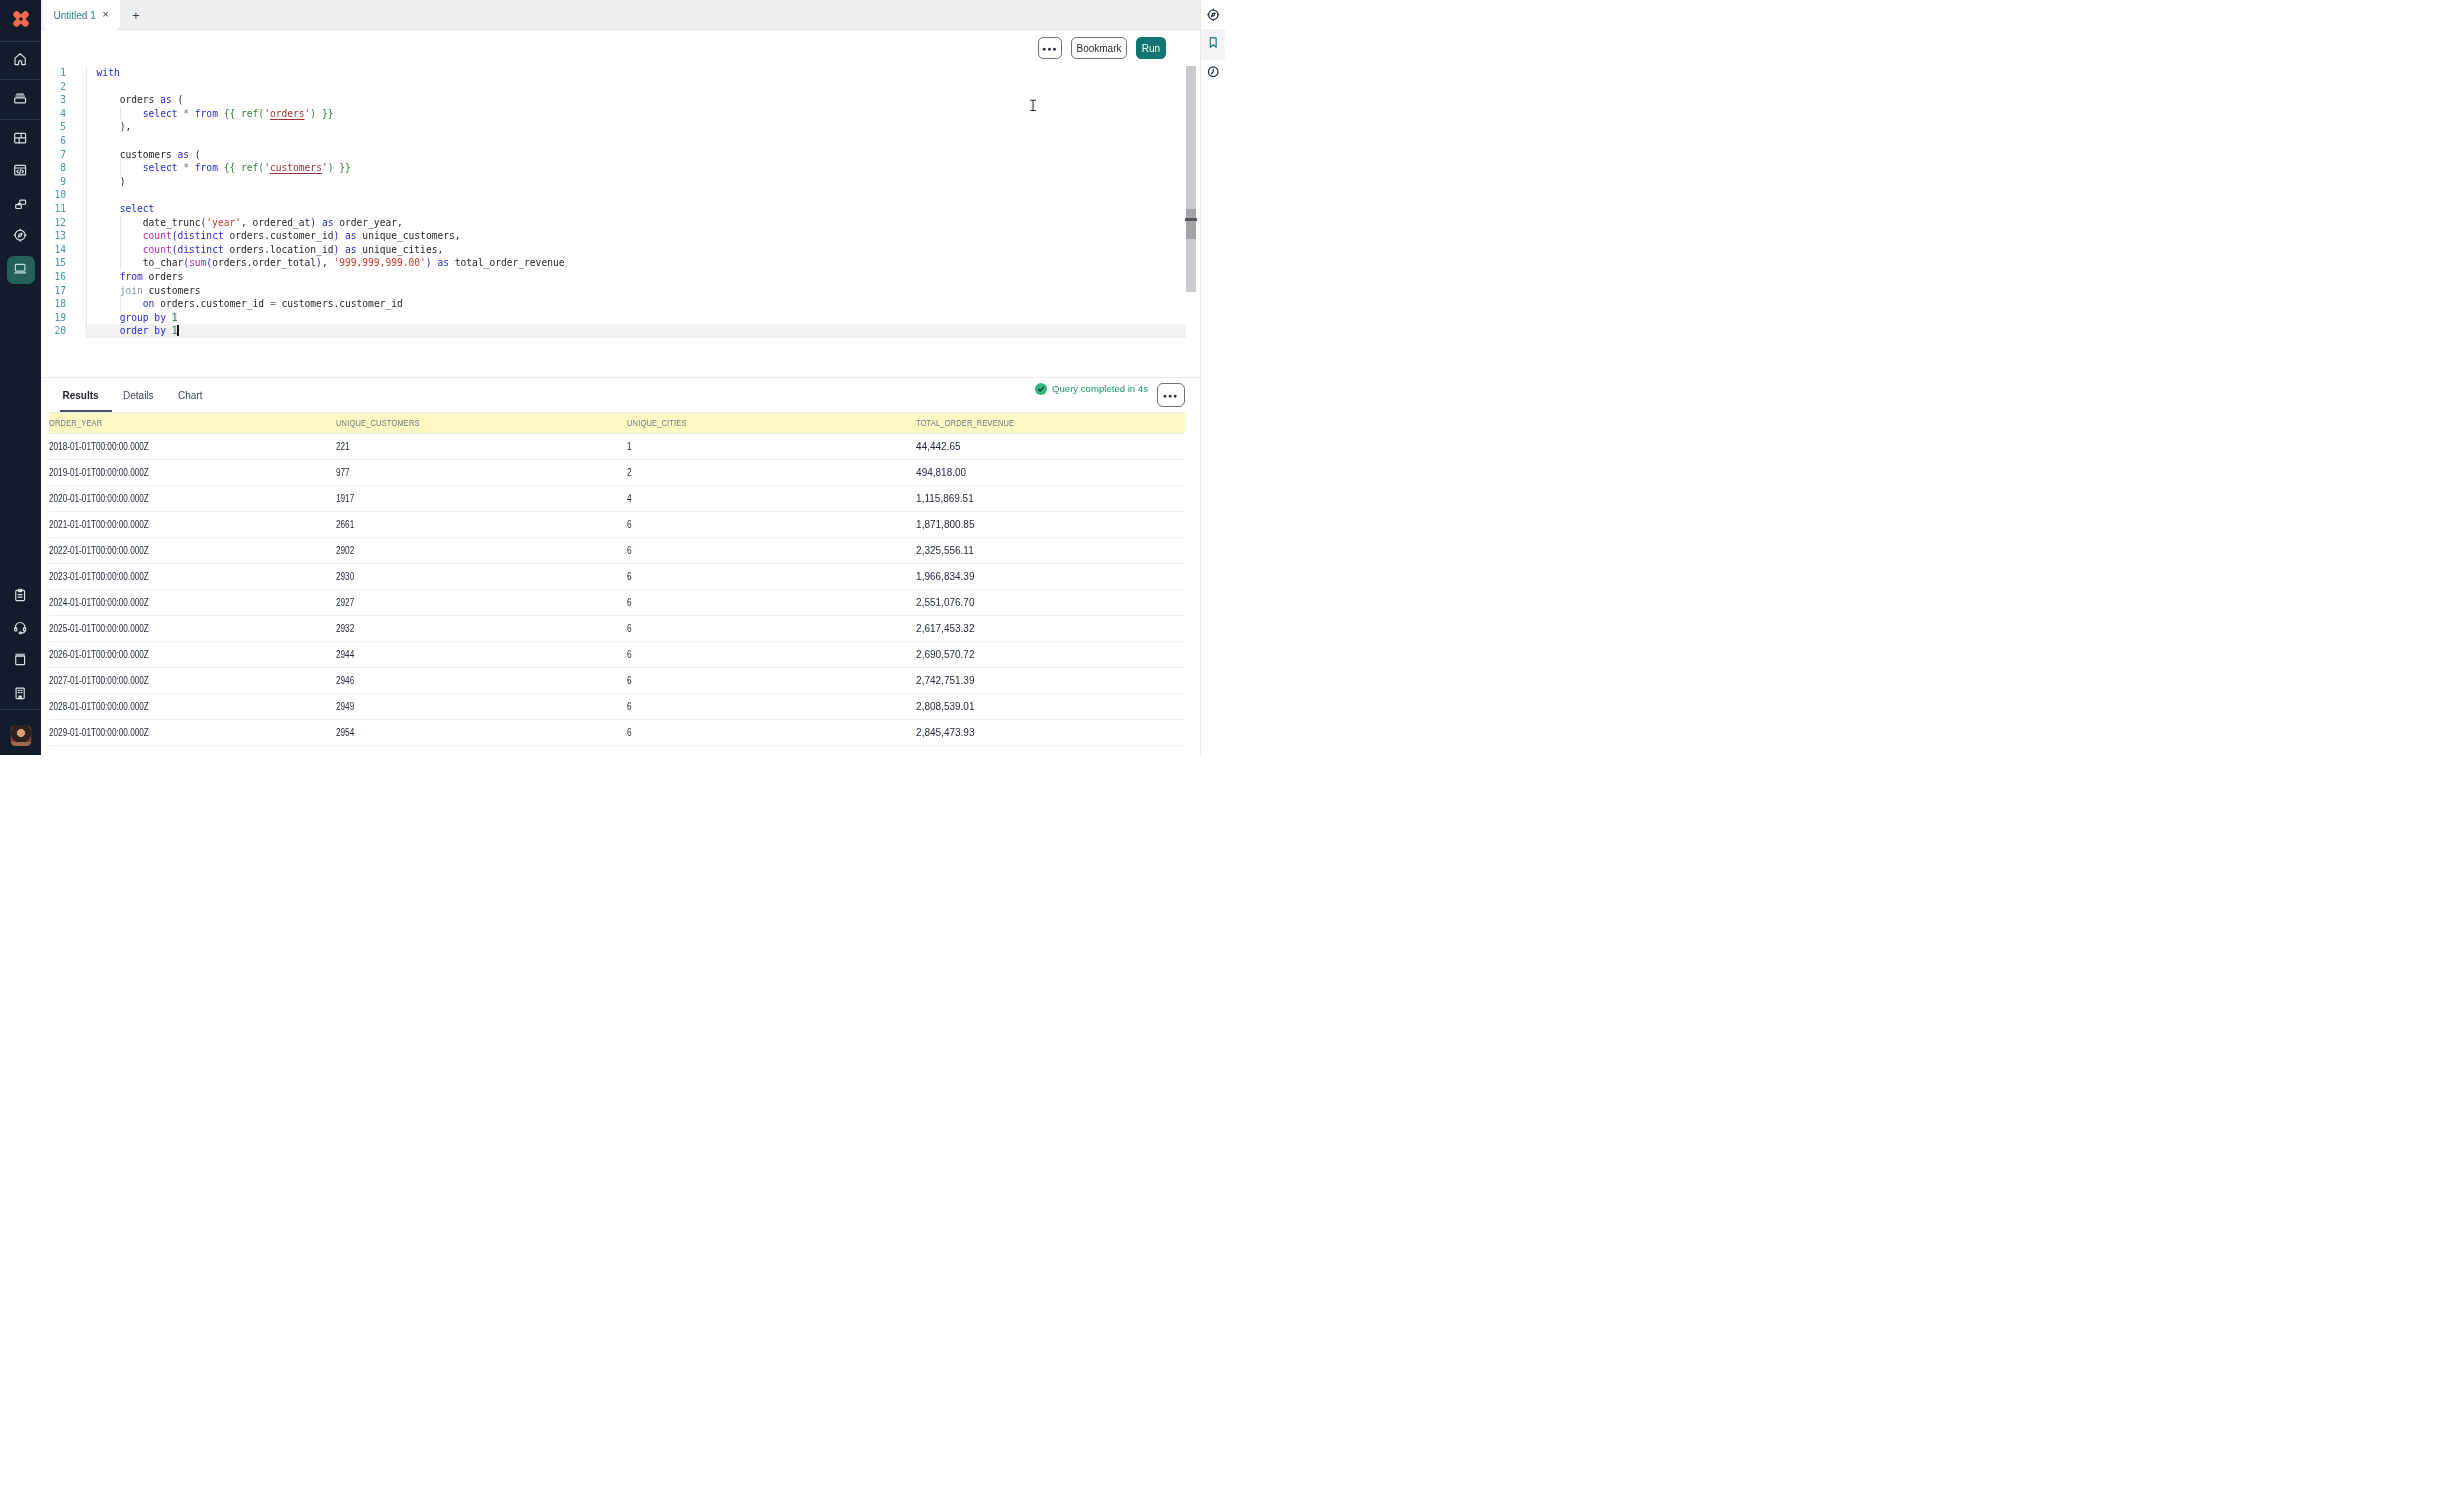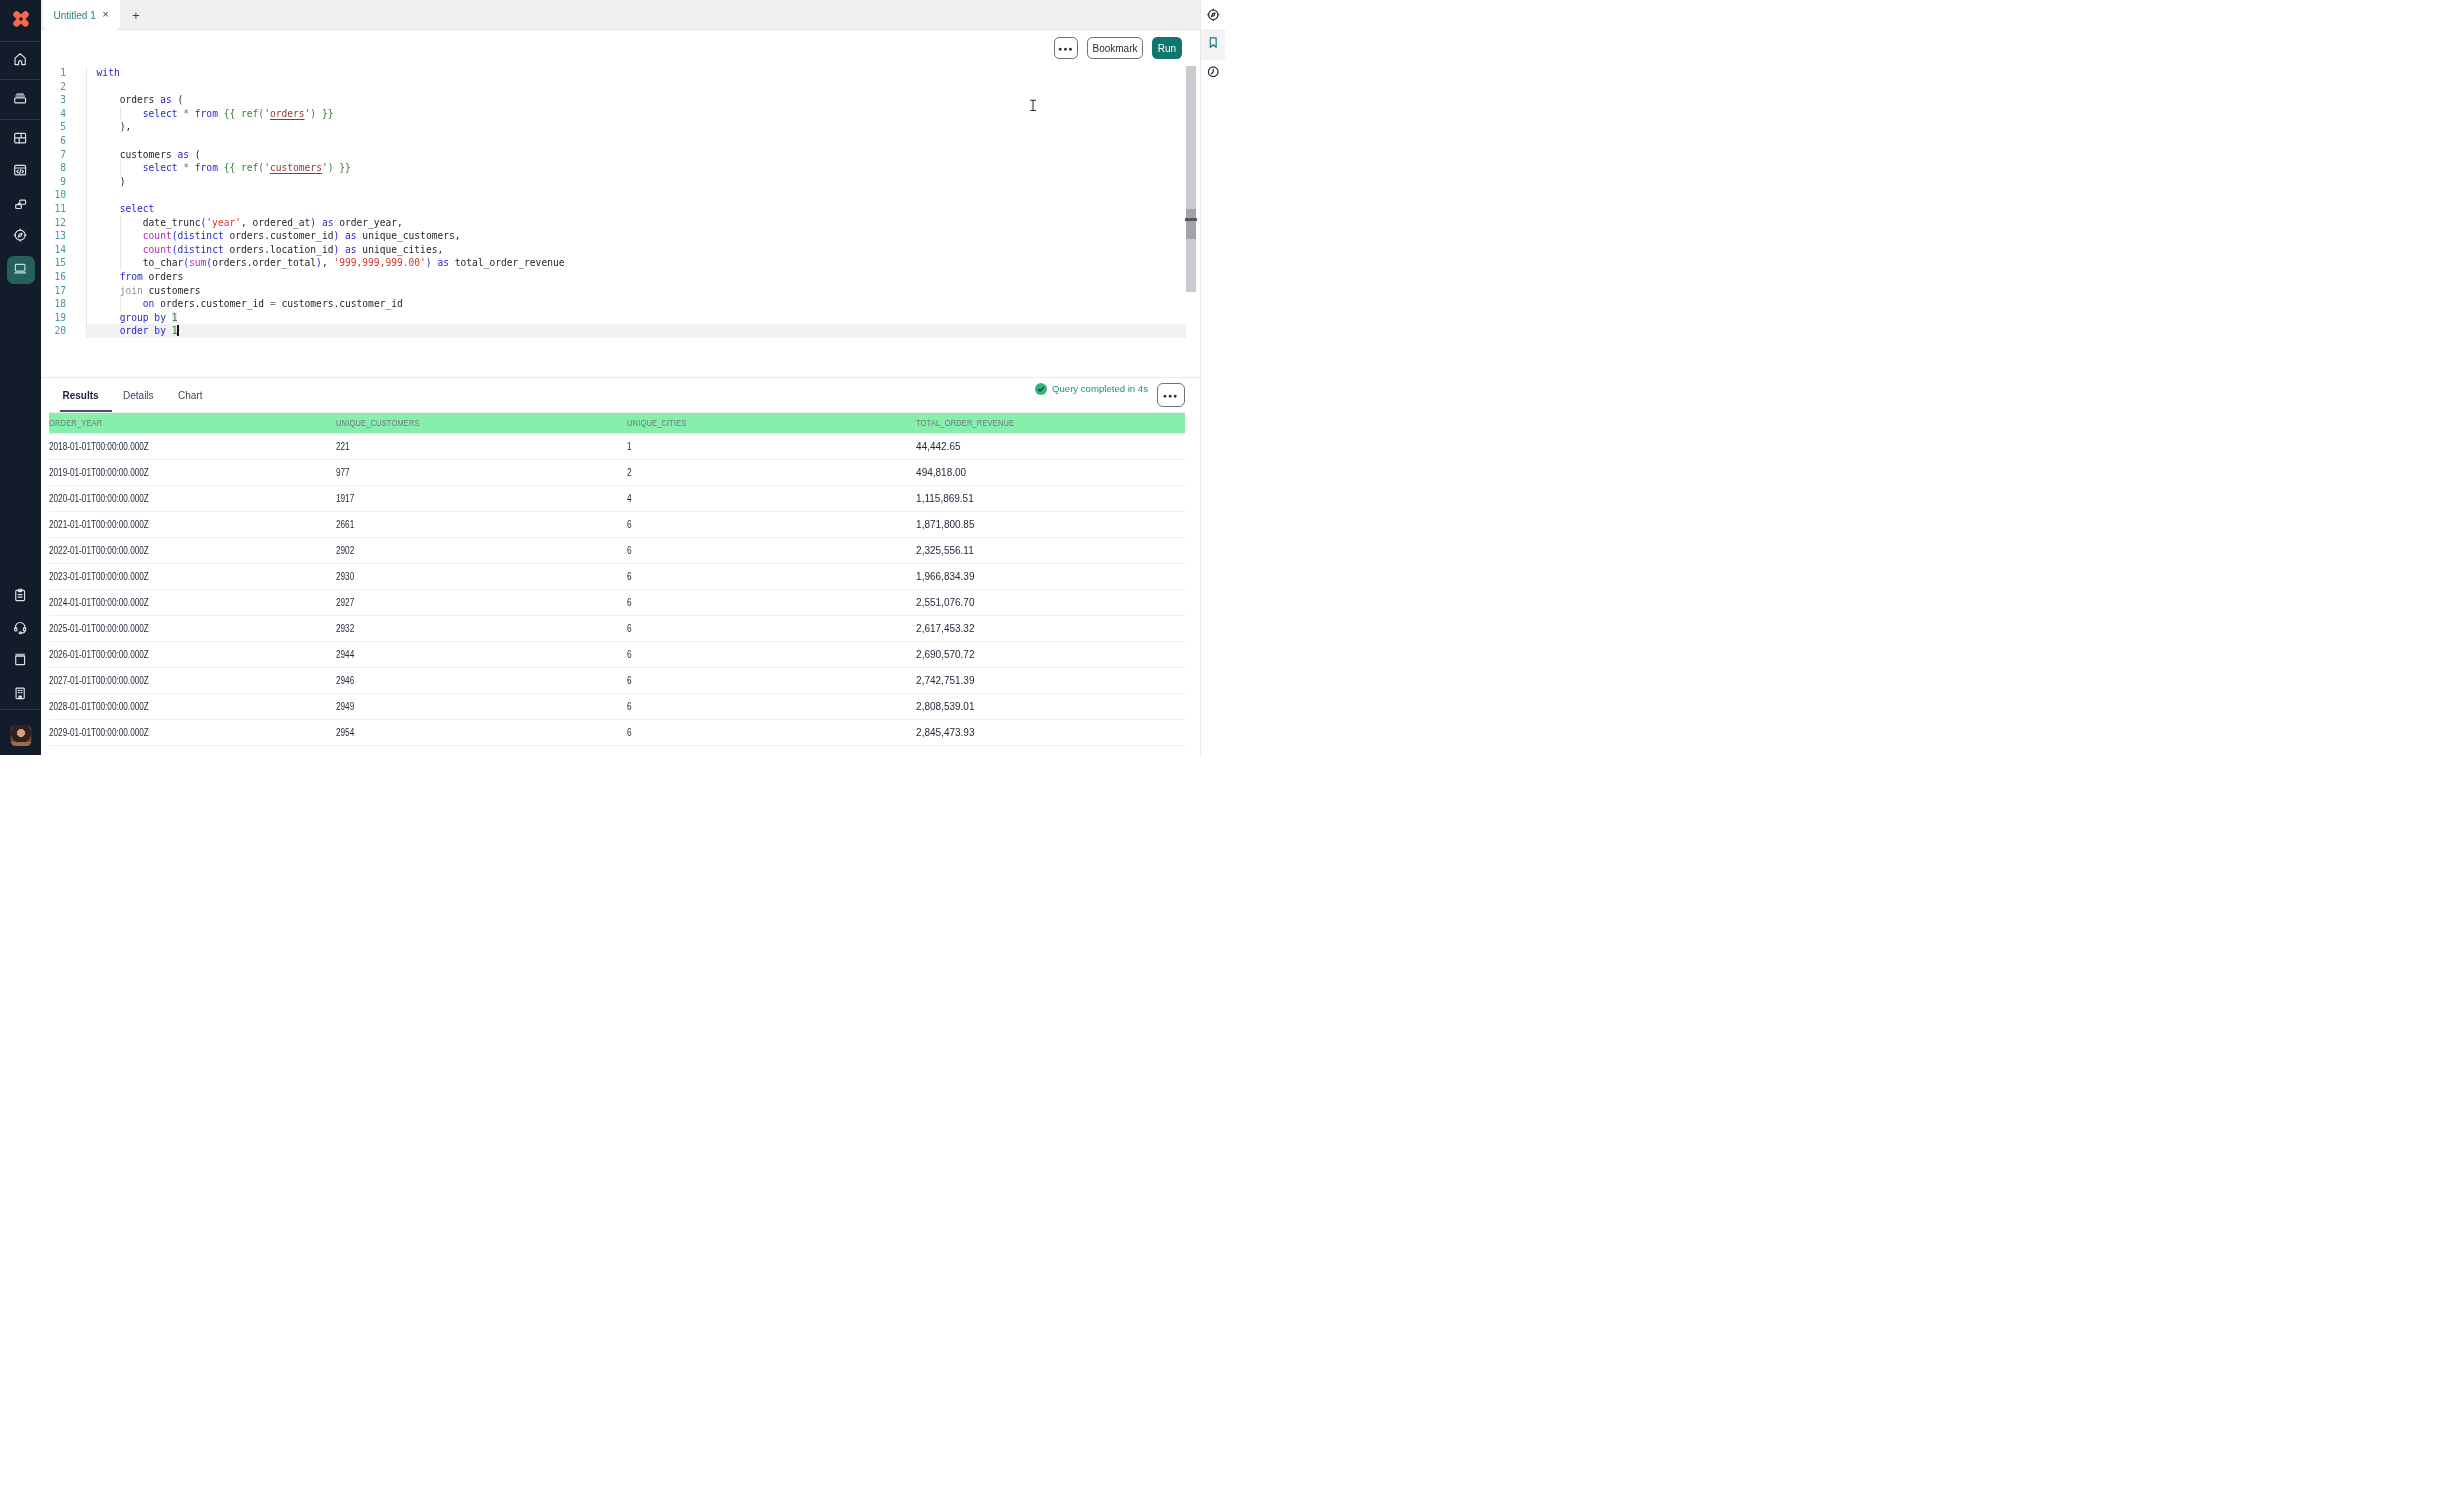--- a/index.html
+++ b/index.html
@@ -40,21 +40,21 @@
          border-radius:0 0 5.2px 5.2px; display:flex; align-items:center; justify-content:center;
          gap:6.7px; cursor:pointer; }
   .tab-label { color:#2a7e84; font-size:10px; }
   .tab-close { color:#3c4350; font-size:10.4px; line-height:1; cursor:pointer; }
   .newtab { position:absolute; left:86px; top:6px; width:18px; height:18px;
             display:flex; align-items:center; justify-content:center;
             color:#3c4350; font-size:13.3px; cursor:pointer; }
 
   .toolbar { position:absolute; top:30px; left:12px; right:0; height:36px;
              display:flex; justify-content:flex-end; align-items:center;
-             gap:9px; padding-right:18px; background:#fff; }
+             gap:9px; padding-right:34px; background:#fff; }
   .btn { height:22px; border:0.7px solid #6a7179; border-radius:5.2px; background:#fff;
          color:#262c35; font-size:10px; display:flex; align-items:center; justify-content:center;
          cursor:pointer; font-family:inherit; }
   .btn-more { width:24.4px; font-size:6.7px; letter-spacing:1.1px; padding-top:1.5px; }
   .btn-bookmark { width:56px; }
   .btn-run { width:30px; background:#0f766e; border:none; color:#fff; }
 
   
   .editor { position:absolute; top:66px; left:0; right:0; height:311px; background:#fff;
             font-family:"DejaVu Sans Mono", monospace; font-size:9.6px; }
@@ -85,21 +85,21 @@
   .rtab.active { font-weight:bold; color:#1b2330; }
   .rtab.active::after { content:""; position:absolute; left:-3px; right:-13.3px; bottom:0;
                         height:2.2px; background:#4a5360; }
   .status { position:absolute; right:52px; top:0; bottom:13px; display:flex; align-items:center;
             gap:5.2px; color:#189a60; font-size:9.6px; }
   .res-more { position:absolute; right:15.5px; top:5.2px; width:28px; height:24px; border-radius:6px; }
 
   
   .tbl { position:absolute; top:412px; left:8.1px; width:1136px; font-size:10px; }
   .thead { display:grid; grid-template-columns:287px 291px 289px 1fr; height:21.5px;
-           align-items:center; background:#86efac;
+           align-items:center; background:#fef9c3;
            border-top:0.7px solid #e9ebee; border-bottom:0.7px solid #e9ebee; }
   .th { color:#6e7682; font-size:8.5px; overflow:visible; }
   .tr { display:grid; grid-template-columns:287px 291px 289px 1fr; height:26px;
         align-items:center; border-bottom:0.7px solid #edeff1; cursor:default; }
   .cond { display:inline-block; transform:scaleX(0.82); transform-origin:0 50%; white-space:nowrap; }
   .th .cond { transform:scaleX(0.88); letter-spacing:0.2px; }
   .norm { white-space:nowrap; }
 </style>
 </head>
 <body>

